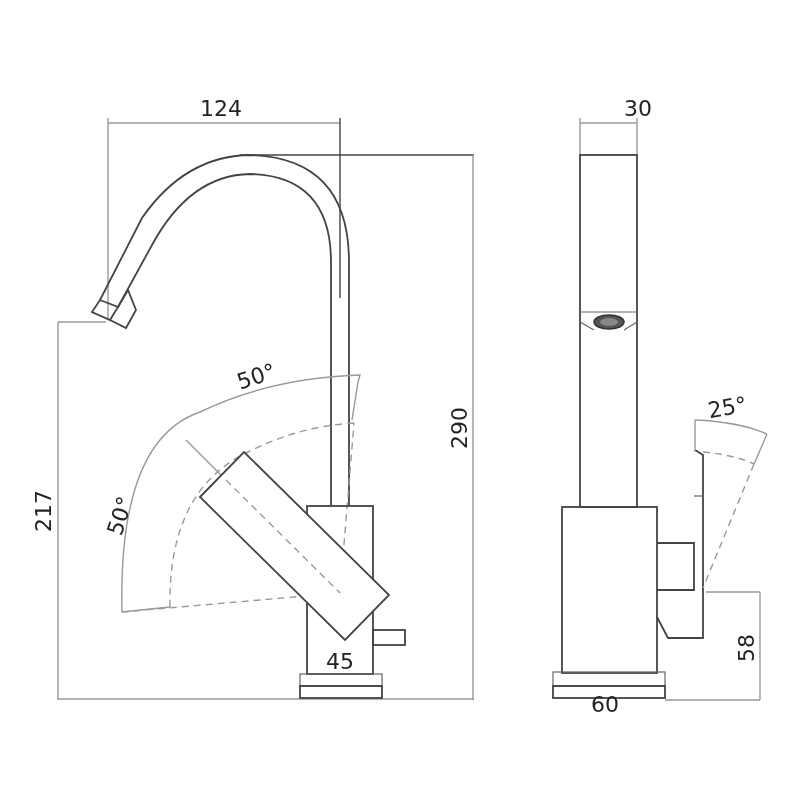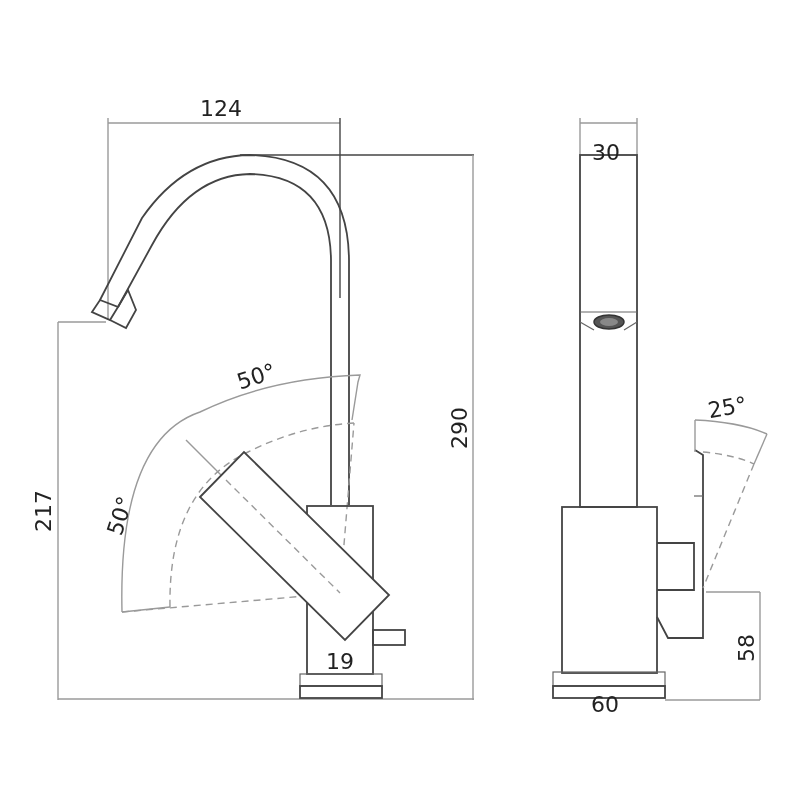--- a/index.html
+++ b/index.html
@@ -91,19 +91,19 @@
       <line class="dim" x1="760" y1="592" x2="760" y2="700"></line>
       <line class="dim" x1="665" y1="700" x2="760" y2="700"></line>
     </g>
   </svg>
 
   <div class="lbl" style="left:200px; top:98px;">124</div>
   <div class="lbl rot" style="left:439px; top:417px; transform:rotate(-90deg);">290</div>
   <div class="lbl rot" style="left:23px; top:500px; transform:rotate(-90deg);">217</div>
   <div class="lbl rot" style="left:237px; top:366px; transform:rotate(-18deg);">50°</div>
   <div class="lbl rot" style="left:101px; top:505px; transform:rotate(-72deg);">50°</div>
-  <div class="lbl" style="left:326px; top:651px;">19</div>
+  <div class="lbl" style="left:326px; top:651px;">45</div>
 
-  <div class="lbl" style="left:592px; top:98px;margin-top:44px;">30</div>
+  <div class="lbl" style="left:624px; top:98px;">30</div>
   <div class="lbl rot" style="left:708px; top:397px; transform:rotate(-10deg);">25°</div>
   <div class="lbl" style="left:591px; top:650px;margin-top:44px;">60</div>
   <div class="lbl rot" style="left:733px; top:637px; transform:rotate(-90deg);">58</div>
 </div>
 
 </body></html>

